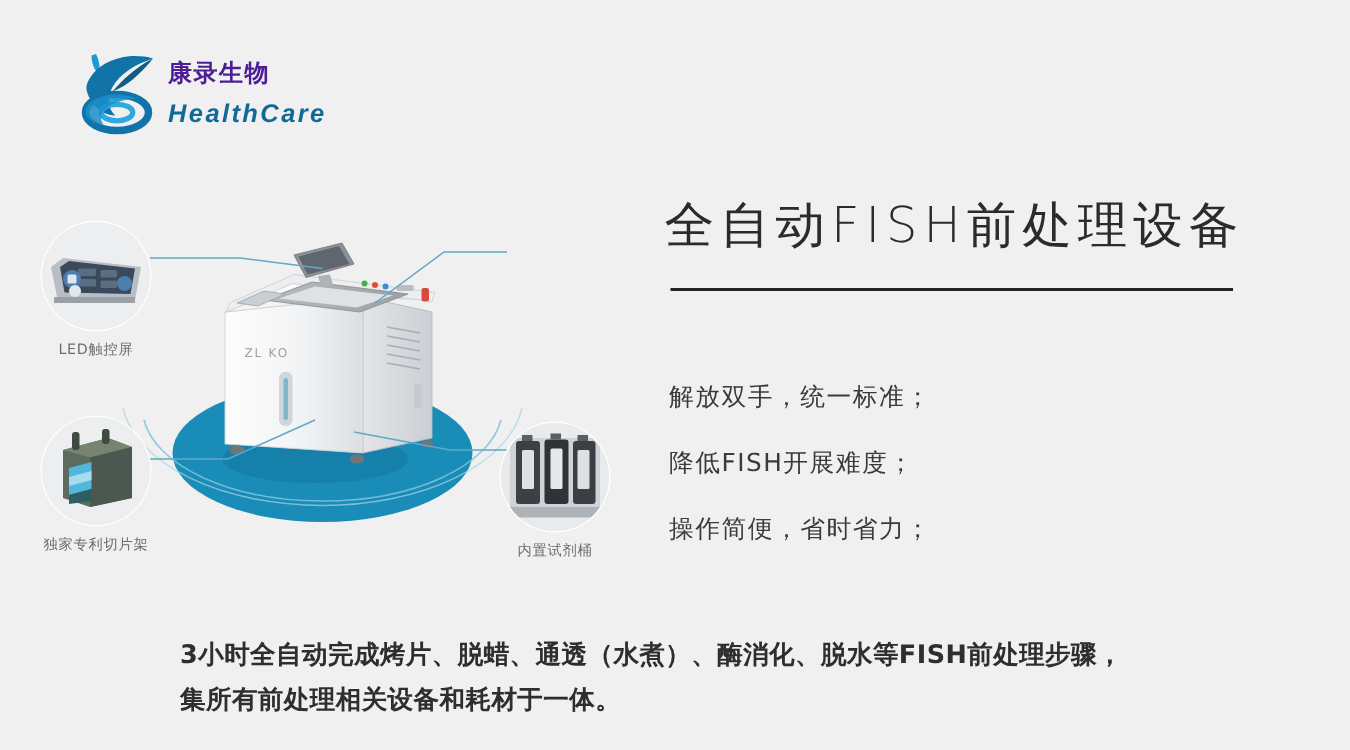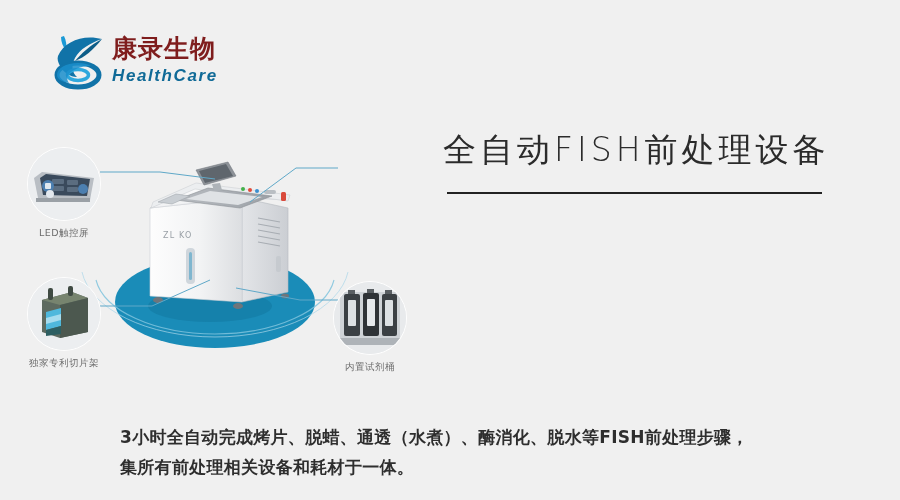--- a/index.html
+++ b/index.html
@@ -10,21 +10,21 @@
     position:relative;
     overflow:hidden;
     color:#333;
   }
   .stage{ position:absolute; inset:0; }
 
   
   .logo{ position:absolute; left:50px; top:28px; width:175px; height:70px; }
   .logo-mark{ position:absolute; left:0; top:2px; width:58px; height:62px; }
   .logo-text{ position:absolute; left:62px; top:6px; width:115px; }
-  .logo-cn{ display:block; font-size:25px; font-weight:bold; color:#7f1d1d;
+  .logo-cn{ display:block; font-size:16px; font-weight:bold; color:#4c1d95;
             letter-spacing:1px; line-height:30px; white-space:nowrap;
             font-family:"DejaVu Sans","Liberation Sans",sans-serif; }
   .logo-en{ display:block; font-size:17px; font-weight:bold; font-style:italic;
             color:#106a97; letter-spacing:1.6px; line-height:20px;
             margin-top:2px; white-space:nowrap; }
 
   
   .title{
     position:absolute; left:443px; top:128px; width:400px;
     font-size:33px; font-weight:300; letter-spacing:4px; color:#2b2b2b;
@@ -92,20 +92,25 @@
     </div>
     <div class="logo-text">
       <span class="logo-cn">康录生物</span>
       <span class="logo-en">HealthCare</span>
     </div>
   </div>
 
   <div class="title">全自动FISH前处理设备</div>
   <div class="title-rule"></div>
 
+  <div class="bullets">
+    <div class="bullet">解放双手，统一标准；</div>
+    <div class="bullet">降低FISH开展难度；</div>
+    <div class="bullet">操作简便，省时省力；</div>
+  </div>
 
   <div class="caption">
     <span>3小时全自动完成烤片、脱蜡、通透（水煮）、酶消化、脱水等FISH前处理步骤，</span>
     <span>集所有前处理相关设备和耗材于一体。</span>
   </div>
 
   <div class="diagram">
 
     <svg width="440" height="275">
       <defs>

